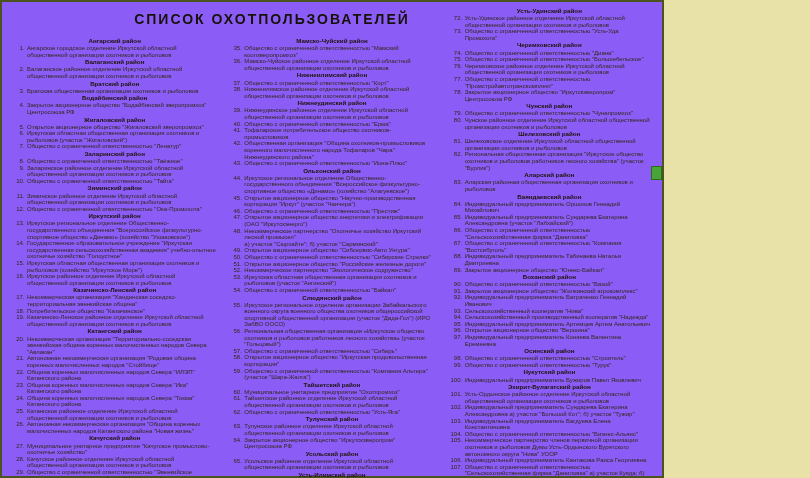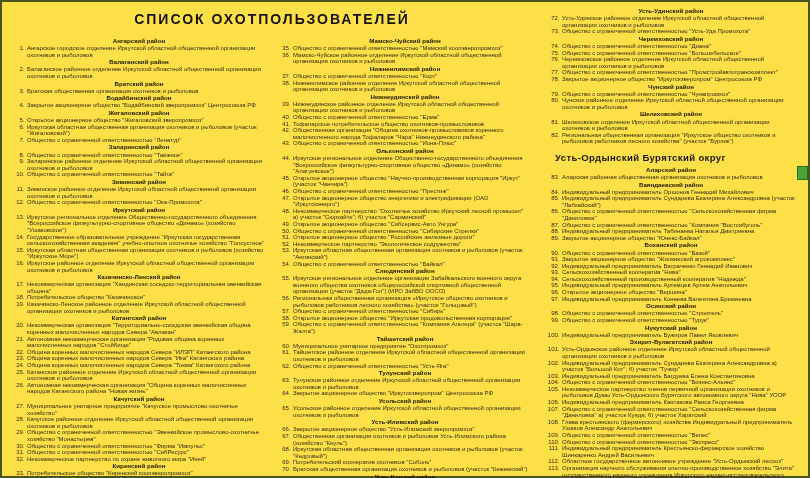--- a/index.html
+++ b/index.html
@@ -3,22 +3,22 @@
 <meta charset="utf-8">
 <style>
   html,body{margin:0;padding:0;}
   body{
     width:810px;height:478px;overflow:hidden;
     background:#e9e2a8;
     font-family:"Liberation Sans","DejaVu Sans",sans-serif;
   }
   .page{
     position:relative;box-sizing:border-box;
-    width:810px;height:478px;
-    background:#fde047;
+    width:664px;height:478px;
+    background:#8b5cf6;
     border:2px solid #4b5320;
   }
   .page-title{
     position:absolute;top:9px;left:0;width:540px;
     text-align:center;font-weight:bold;font-size:14px;
     letter-spacing:2px;color:#16120a;
   }
   .cols{
     display:flex;height:100%;box-sizing:border-box;padding:2px 4px;
   }
@@ -399,21 +399,20 @@
         </div>
         <div class="district">Шелеховский район</div>
         <div class="entry">
           <span class="num">81.</span>
           <span class="txt">Шелеховское отделение Иркутской областной общественной организации охотников и рыболовов</span>
         </div>
         <div class="entry">
           <span class="num">82.</span>
           <span class="txt">Региональная общественная организация "Иркутское общество охотников и рыболовов работников лесного хозяйства" (участок "Бурлик")</span>
         </div>
-        <div class="region">Усть-Ордынский Бурятский округ</div>
         <div class="district">Аларский район</div>
         <div class="entry">
           <span class="num">83.</span>
           <span class="txt">Аларская районная общественная организация охотников и рыболовов</span>
         </div>
         <div class="district">Баяндаевский район</div>
         <div class="entry">
           <span class="num">84.</span>
           <span class="txt">Индивидуальный предприниматель Оршонов Геннадий Михайлович</span>
         </div>

